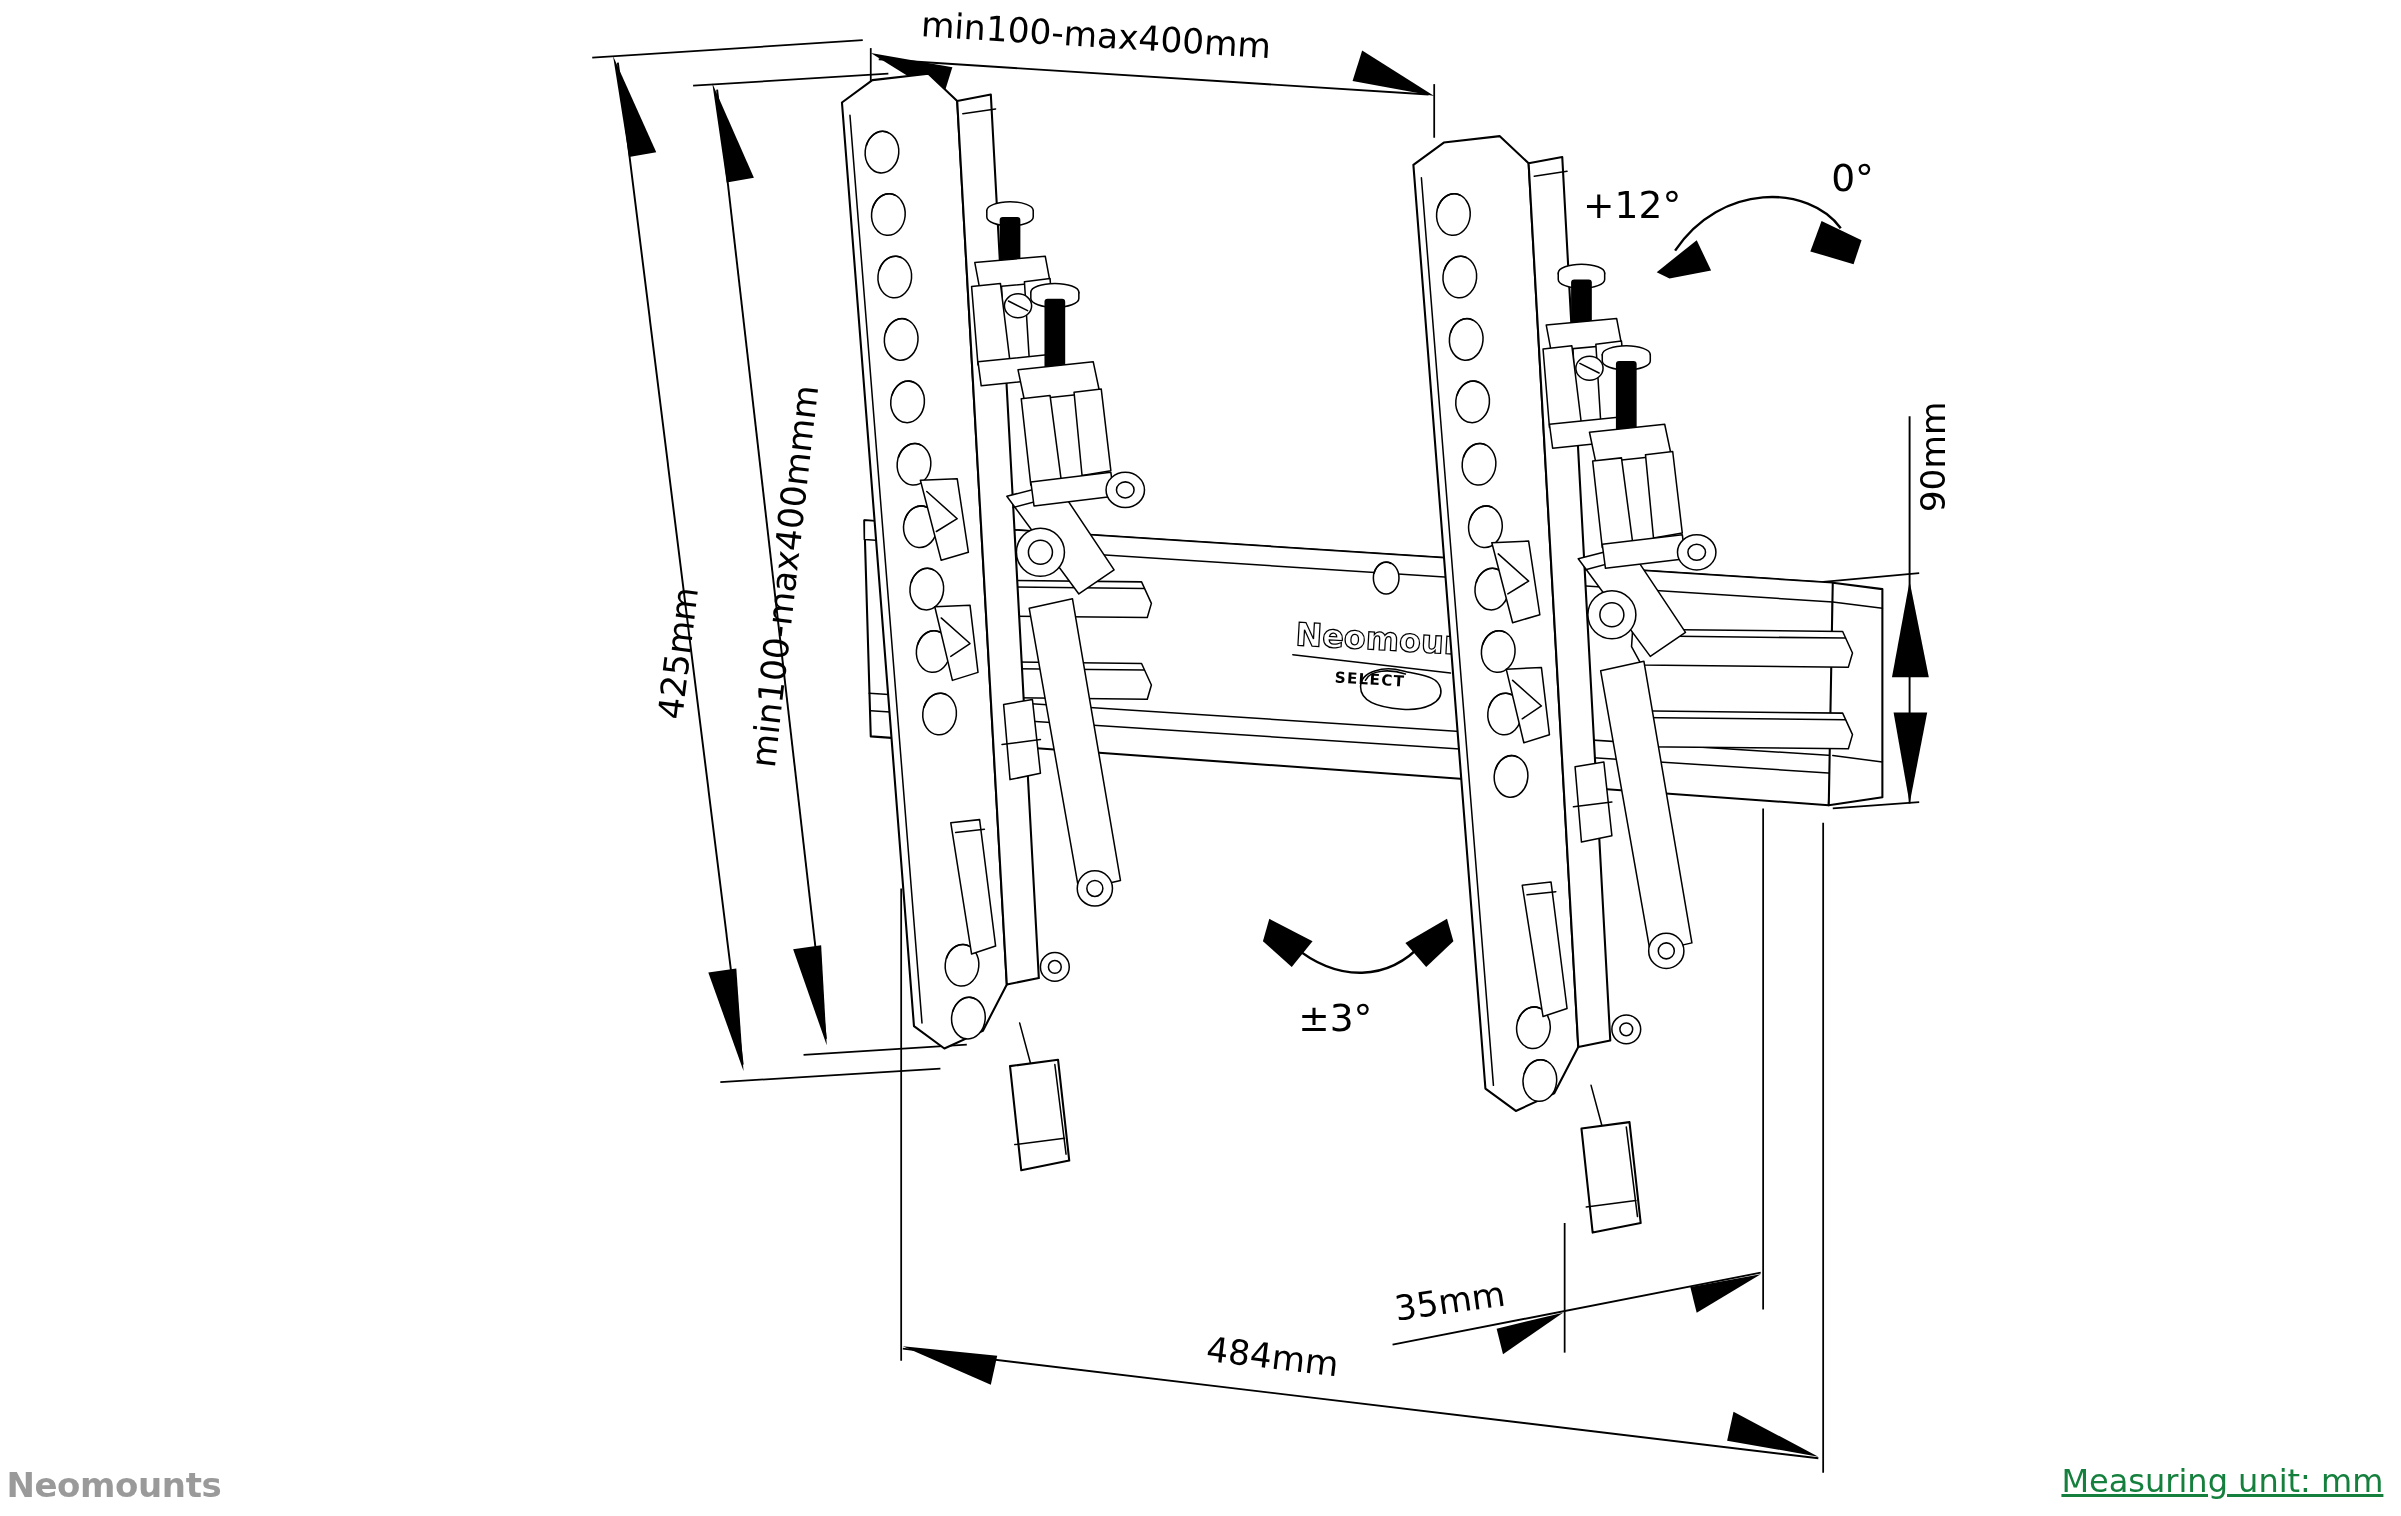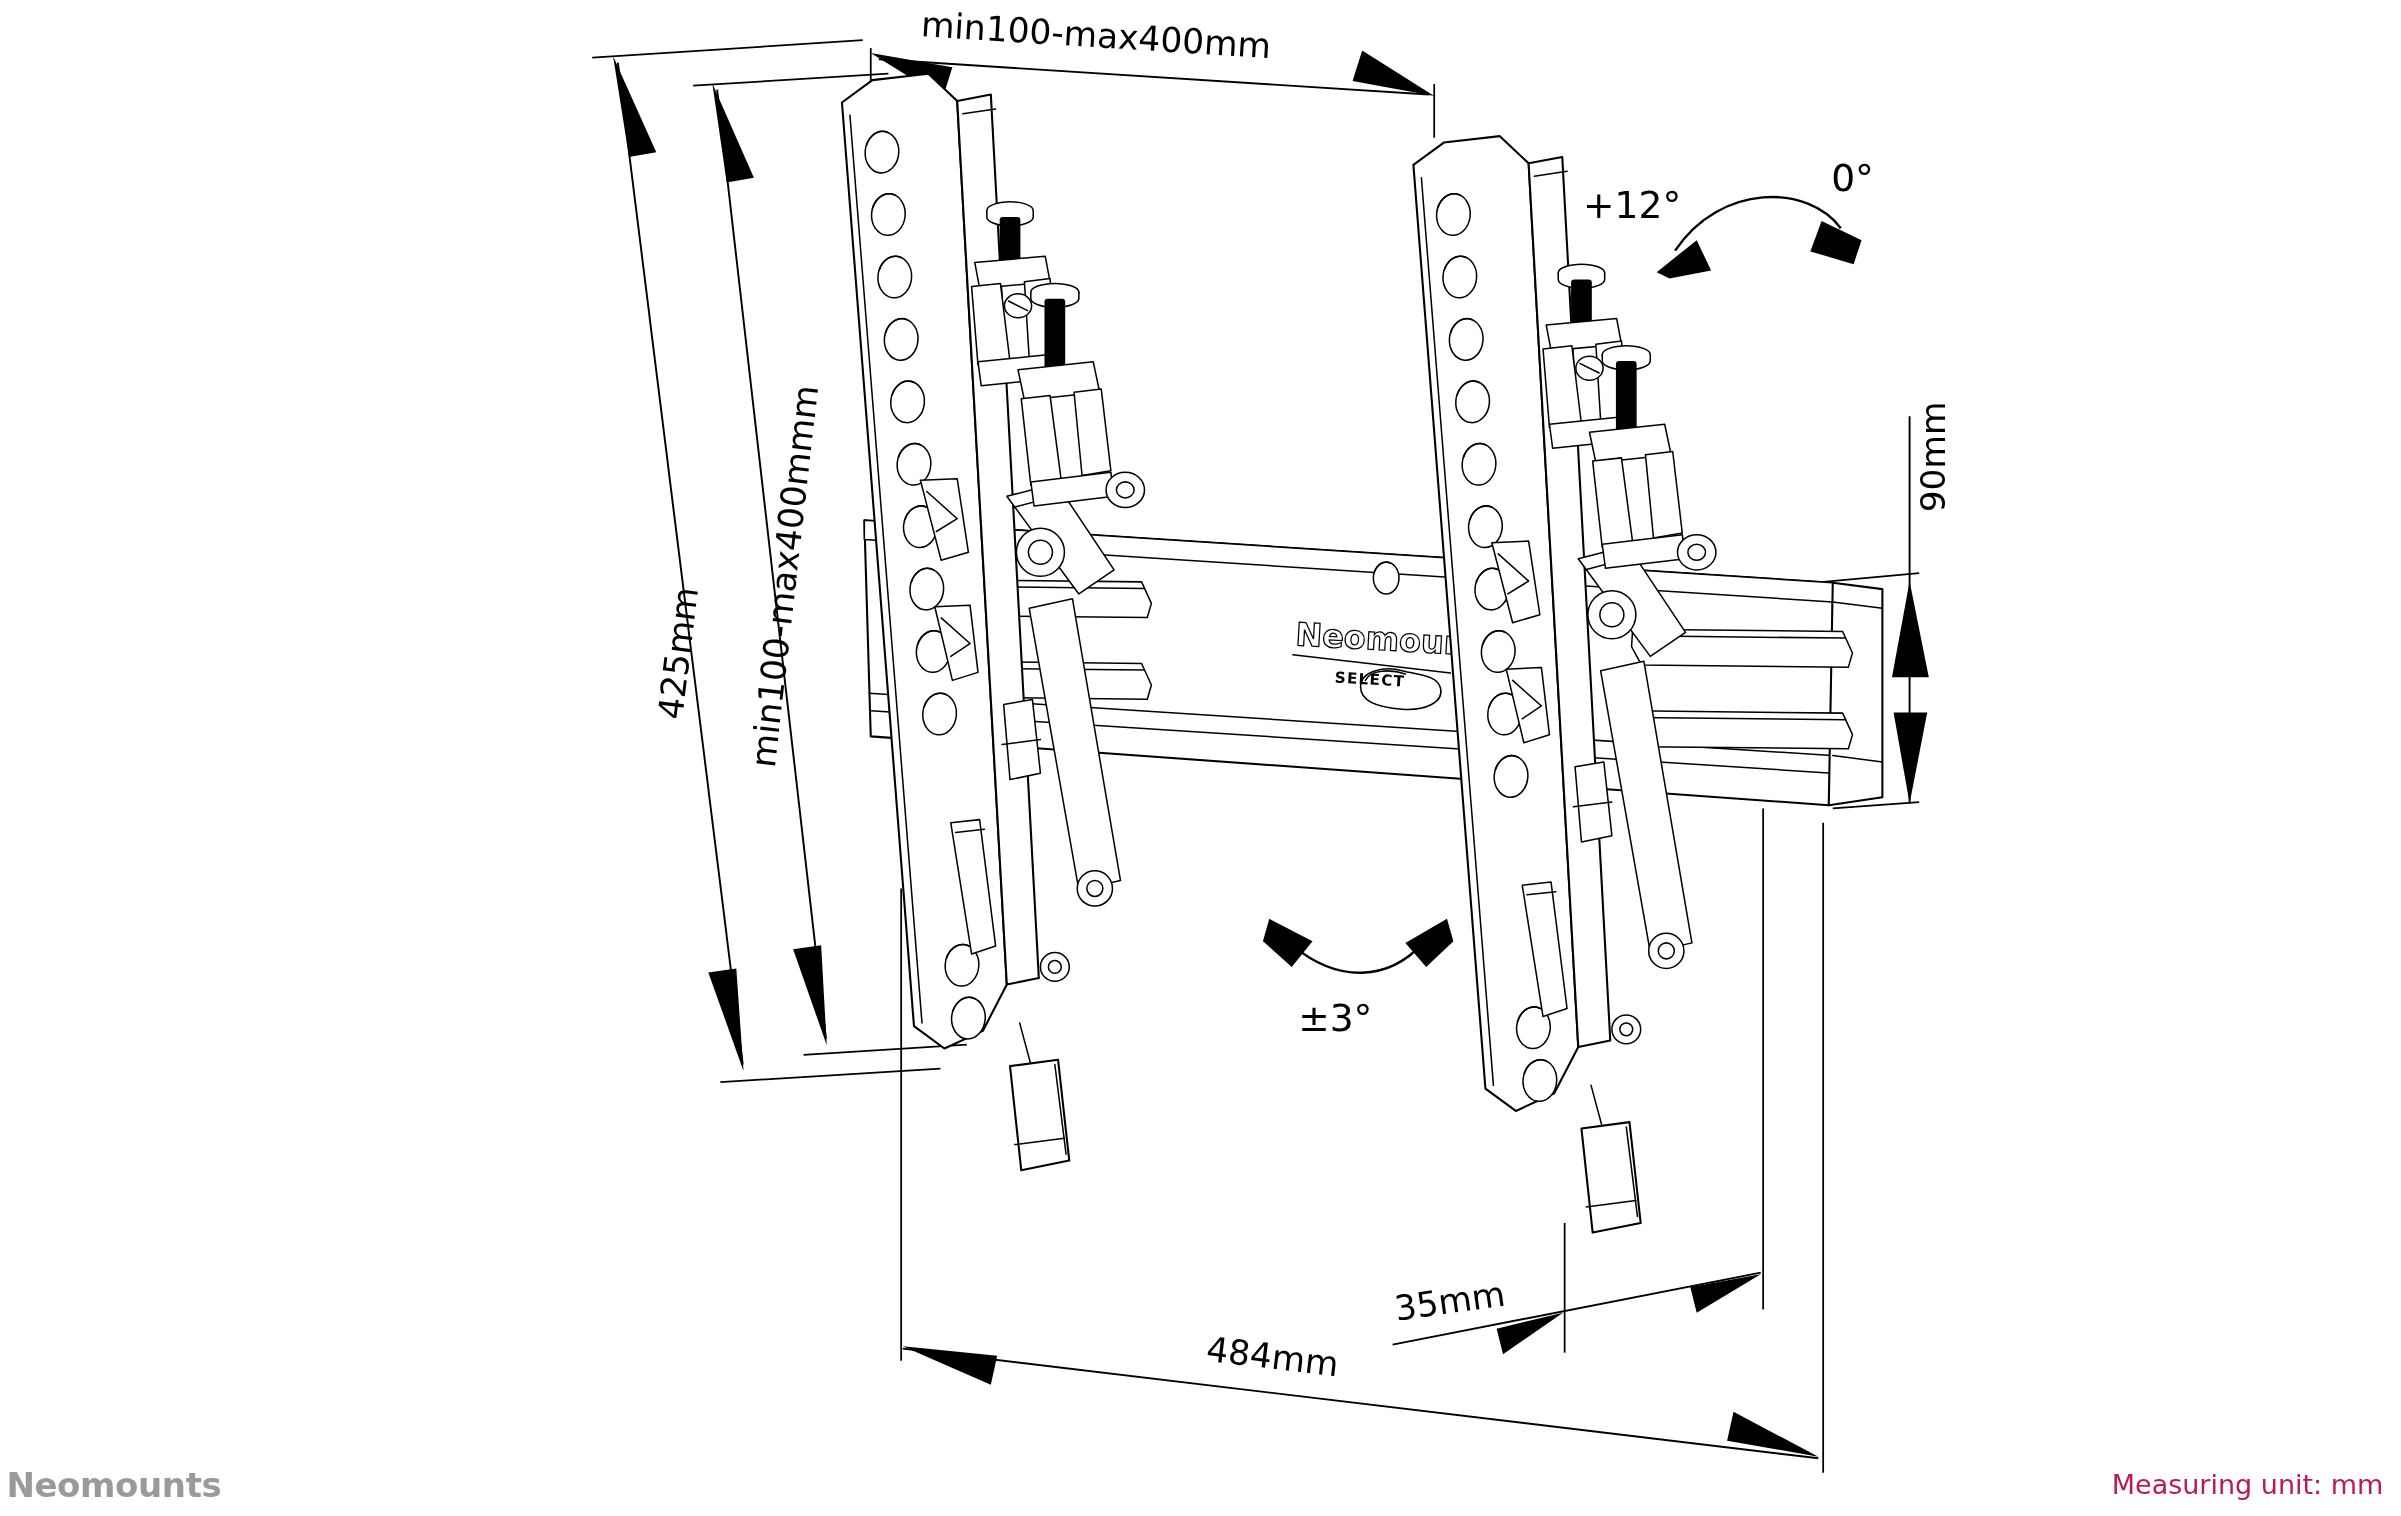--- a/index.html
+++ b/index.html
@@ -68,23 +68,24 @@
     color: #9a9a9a;
     font-weight: 600;
     letter-spacing: -0.4px;
     white-space: nowrap;
   }
   .footer-unit {
     position: absolute;
     right: 17.6px;
     bottom: 16px;
     font-family: "DejaVu Sans", "Liberation Sans", sans-serif;
-    font-size: 27px;
-    color: #be185d;
+    font-size: 32px;
+    color: #15803d;
     white-space: nowrap;
+    text-decoration: underline;
   }
 </style>
 </head>
 <body>
 
 <div id="drawing-root">
 
   <svg class="sheet" viewBox="0 0 3000 1894">
 
     <defs>

